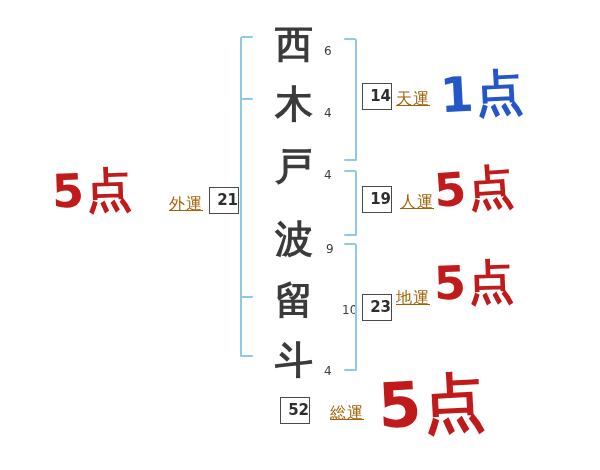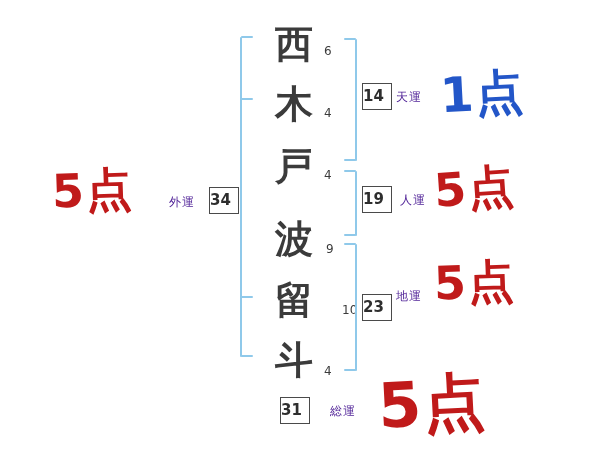--- a/index.html
+++ b/index.html
@@ -12,24 +12,24 @@
     font-size:38px;line-height:40px;color:#3b3b3b;font-weight:600;
   }
   .strokes{
     position:absolute;font-size:12px;color:#3b3b3b;
   }
   .vline{position:absolute;width:2px;border-radius:1px;}
   .tick{position:absolute;height:2px;width:12px;border-radius:1px;}
   .numbox{
     position:absolute;width:28px;height:25px;background:#ffffff;
     border:1.5px solid #4a4a4a;font-size:15px;line-height:25px;
-    text-align:left;color:#2e2e2e;font-weight:600;
+    text-align:right;color:#2e2e2e;font-weight:600;
   }
   .flabel{
-    position:absolute;font-size:12px;color:#4c1d95;letter-spacing:1px;
+    position:absolute;font-size:16px;color:#a16207;letter-spacing:1px;text-decoration:underline;
   }
   .score{
     position:absolute;font-weight:bold;letter-spacing:2px;
   }
 </style>
 </head>
 <body>
 
 <div class="canvas">
 
@@ -47,41 +47,41 @@
   <div class="strokes" style="left:342px;top:303px">10</div>
   <div class="strokes" style="left:324px;top:364px">4</div>
 
   <div class="vline" style="left: 240px; top: 37px; height: 320px; background: rgb(143, 201, 234);"></div>
   <div class="tick" style="left: 241px; top: 36px; background: rgb(143, 201, 234);"></div>
   <div class="tick" style="left: 241px; top: 98px; background: rgb(143, 201, 234);"></div>
   <div class="tick" style="left: 241px; top: 296px; background: rgb(143, 201, 234);"></div>
   <div class="tick" style="left: 241px; top: 355px; background: rgb(143, 201, 234);"></div>
 
   <div class="flabel" style="left:169px;top:194px">外運</div>
-  <div class="numbox" style="left:209px;top:187px">34</div>
+  <div class="numbox" style="left:209px;top:187px">21</div>
 
   <div class="vline" style="left: 355px; top: 39px; height: 122px; background: rgb(143, 201, 234);"></div>
   <div class="tick" style="left: 344px; top: 38px; background: rgb(143, 201, 234);"></div>
   <div class="tick" style="left: 344px; top: 159px; background: rgb(143, 201, 234);"></div>
   <div class="numbox" style="left:362px;top:83px">14</div>
   <div class="flabel" style="left:396px;top:89px">天運</div>
 
   <div class="vline" style="left: 355px; top: 171px; height: 65px; background: rgb(143, 201, 234);"></div>
   <div class="tick" style="left: 344px; top: 170px; background: rgb(143, 201, 234);"></div>
   <div class="tick" style="left: 344px; top: 234px; background: rgb(143, 201, 234);"></div>
   <div class="numbox" style="left:362px;top:186px">19</div>
   <div class="flabel" style="left:400px;top:192px">人運</div>
 
   <div class="vline" style="left: 355px; top: 244px; height: 127px; background: rgb(143, 201, 234);"></div>
   <div class="tick" style="left: 344px; top: 243px; background: rgb(143, 201, 234);"></div>
   <div class="tick" style="left: 344px; top: 369px; background: rgb(143, 201, 234);"></div>
   <div class="numbox" style="left:362px;top:294px">23</div>
   <div class="flabel" style="left:396px;top:288px">地運</div>
 
-  <div class="numbox" style="left:280px;top:397px">31</div>
+  <div class="numbox" style="left:280px;top:397px">52</div>
   <div class="flabel" style="left:330px;top:403px">総運</div>
 
   <div class="score" style="left: 52px; top: 160px; font-size: 46px; transform: rotate(-2deg); color: rgb(192, 26, 26);">5点</div>
   <div class="score" style="left: 440px; top: 62px; font-size: 48px; transform: rotate(-3deg); color: rgb(35, 86, 200);">1点</div>
   <div class="score" style="left: 434px; top: 158px; font-size: 46px; transform: rotate(-4deg); color: rgb(192, 26, 26);">5点</div>
   <div class="score" style="left: 434px; top: 252px; font-size: 46px; transform: rotate(-2deg); color: rgb(192, 26, 26);">5点</div>
   <div class="score" style="left: 378px; top: 362px; font-size: 62px; transform: rotate(-3deg); color: rgb(192, 26, 26);">5点</div>
 
 </div>
 

